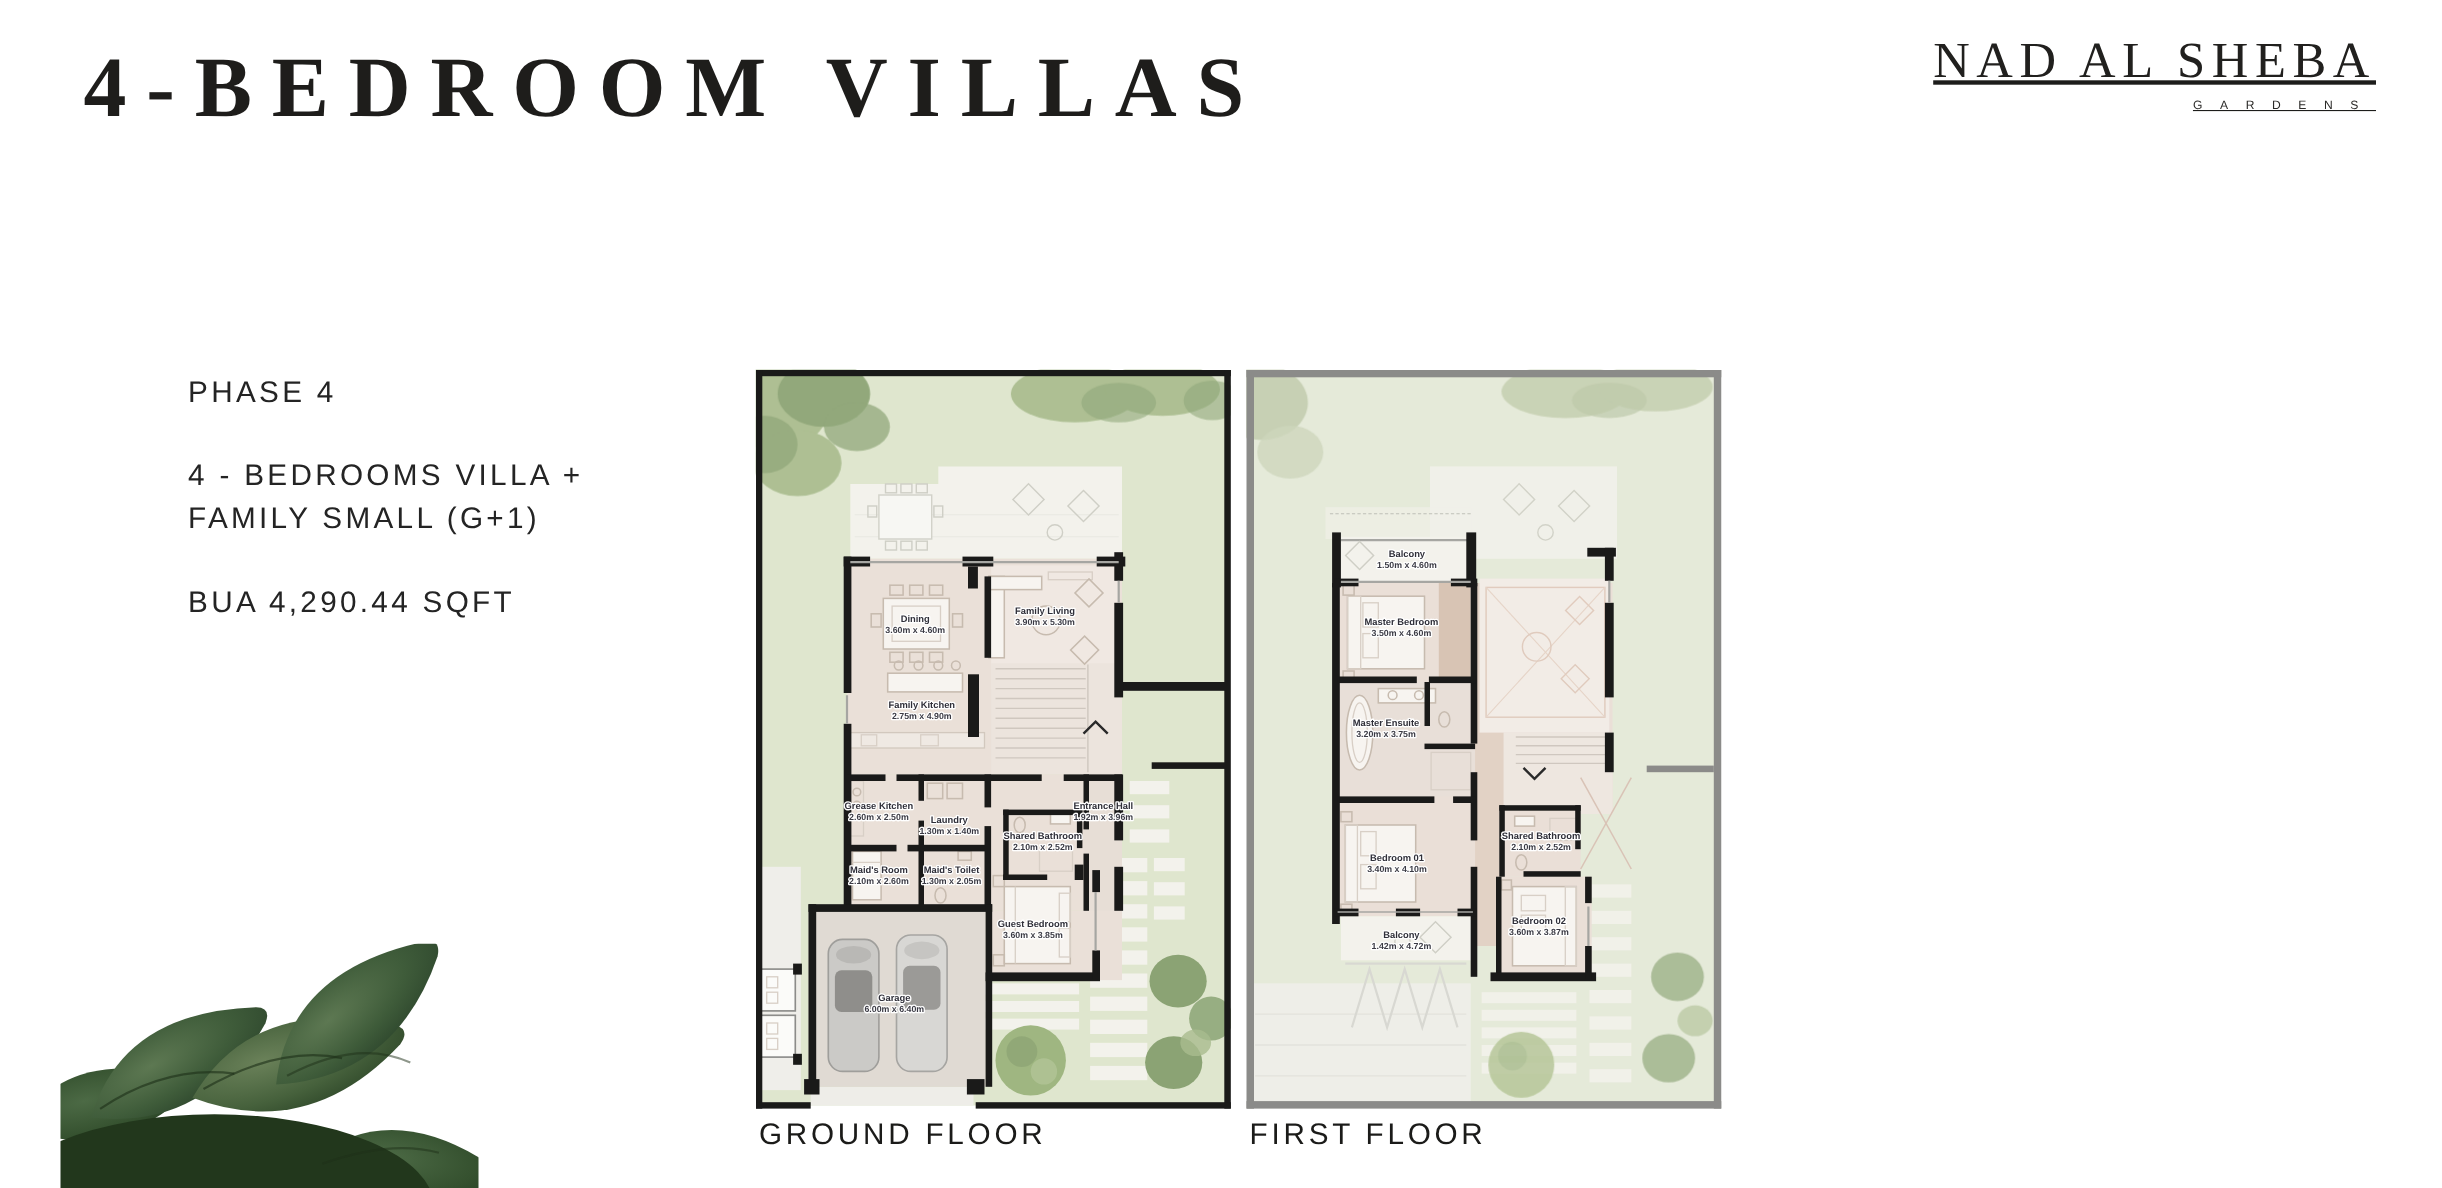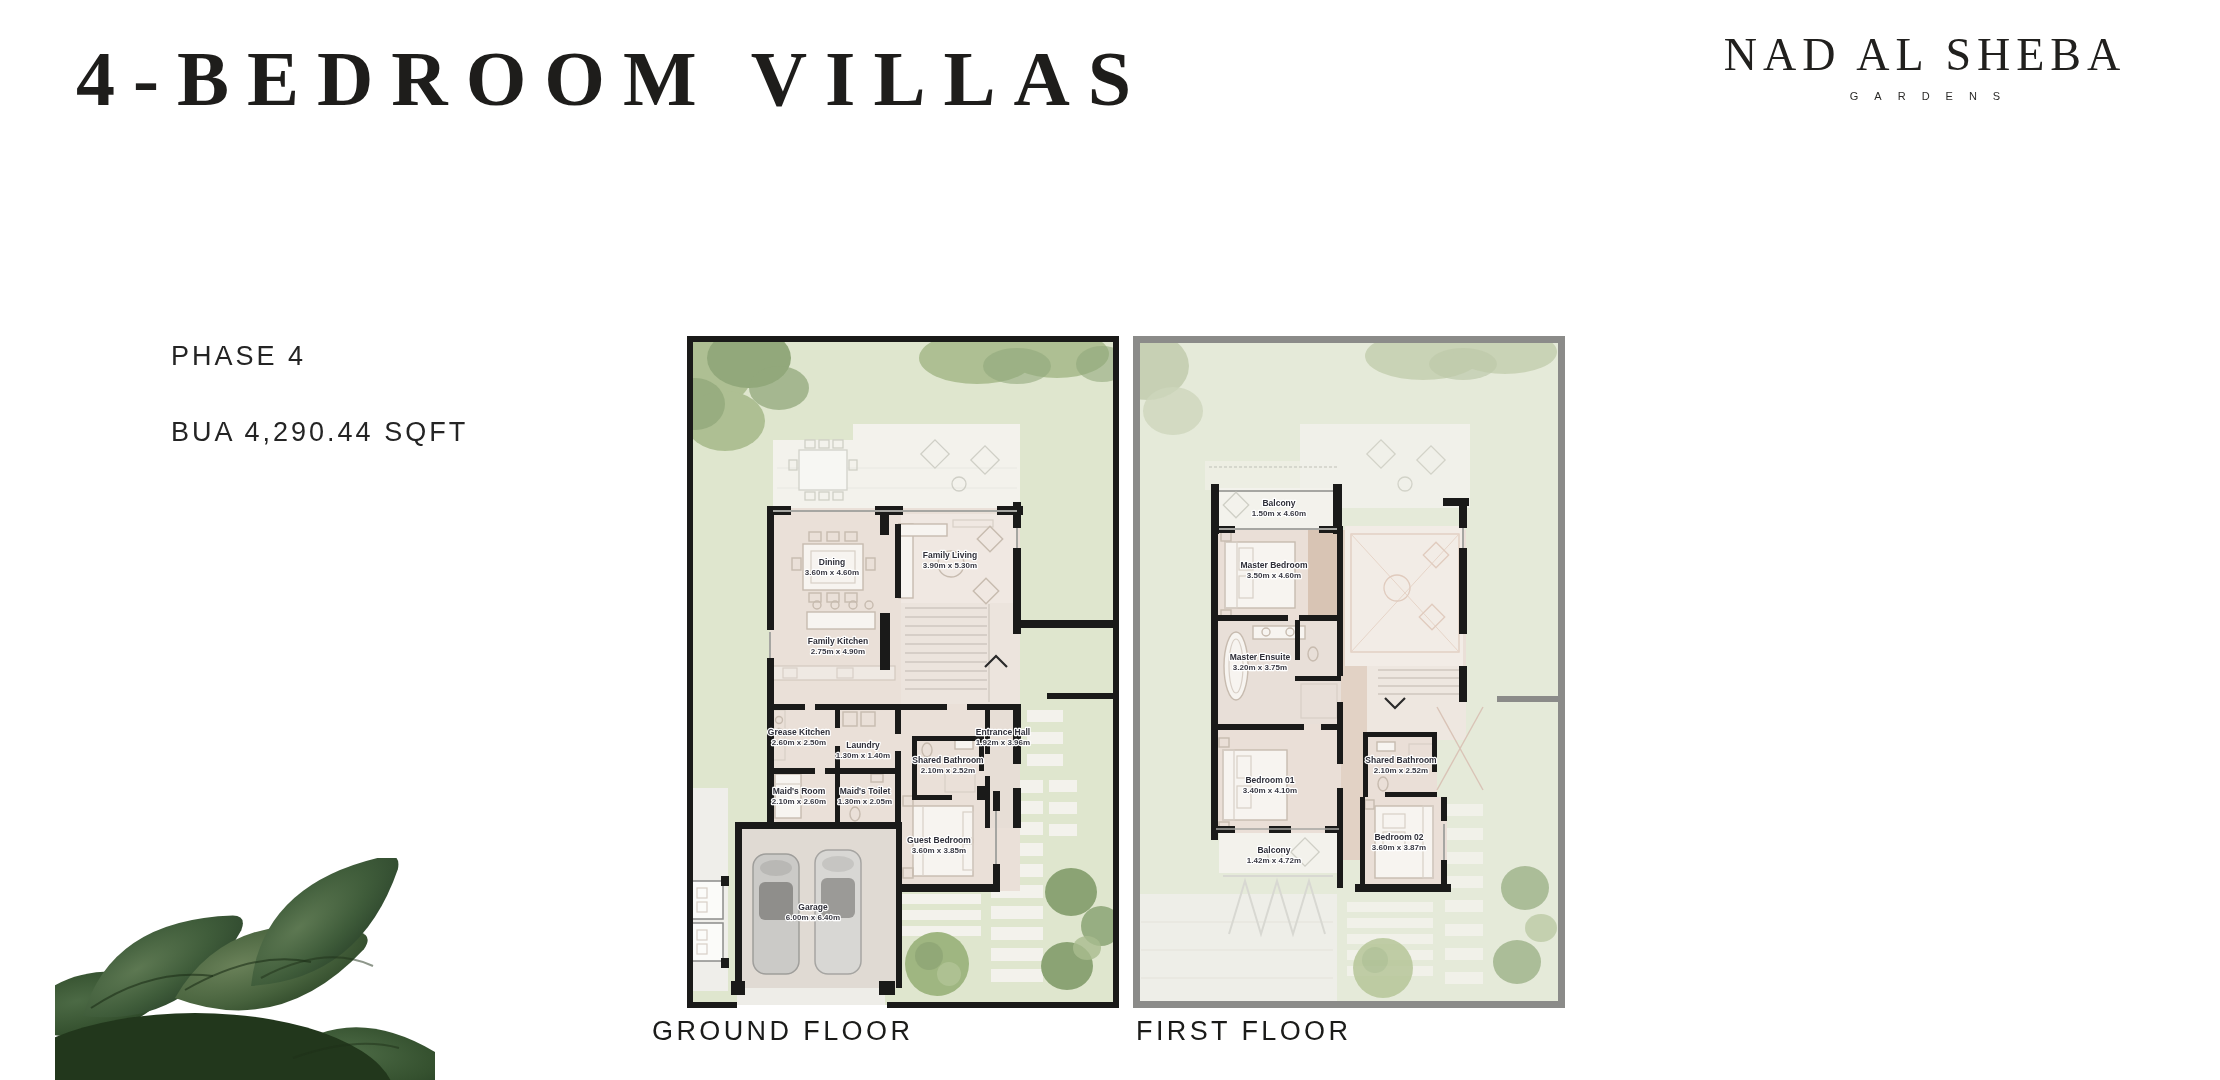--- a/index.html
+++ b/index.html
@@ -6,40 +6,40 @@
   body{
     width:2220px;height:1080px;position:relative;overflow:hidden;
     background:#ffffff;font-family:"Liberation Sans",sans-serif;color:#1d1d1b;
   }
   
   .title{
     position:absolute;left:76px;top:34px;margin:0;
     font-family:"Liberation Serif",serif;font-weight:700;
     font-size:78px;letter-spacing:18px;color:#1e1d1b;white-space:nowrap;
   }
-  .logo{position:absolute;left:1690px;top:28px;width:470px;text-align:center;}
+  .logo{position:absolute;left:1690px;top:28px;width:470px;text-align:right;text-decoration:underline;}
   .logo-name{
     font-family:"Liberation Serif",serif;font-size:46px;letter-spacing:6px;
     color:#21201e;white-space:nowrap;
   }
   .logo-tag{
     margin-top:9px;font-size:11px;letter-spacing:16px;padding-left:16px;
     color:#2b2a28;white-space:nowrap;
   }
   
   .info{position:absolute;left:171px;top:337px;font-size:27px;letter-spacing:3px;
         line-height:39px;color:#242424;}
   .info p{margin:0 0 37px 0;white-space:nowrap;}
   
   .plan{position:absolute;top:336px;}
   #gf-plan{left:687px;}
   #ff-plan{left:1133px;}
   .floor-label{position:absolute;top:1016px;font-size:27px;letter-spacing:3.4px;
                color:#1b1b19;white-space:nowrap;}
-  #gf-floor-label{left:652px;}
+  #gf-floor-label{left:690px;}
   #ff-floor-label{left:1136px;text-align:center;}
   
   .wall{fill:#1a1a19;}
   .wallg{fill:#8b8b89;}
   .furn{fill:#f7f4f0;stroke:#c7bbaf;stroke-width:1.4;}
   .furno{fill:none;stroke:#c7bbaf;stroke-width:1.4;}
   .furnl{fill:none;stroke:#d8cfc6;stroke-width:1.2;}
   .pfurn{fill:#f7f7f3;stroke:#d2d2c9;stroke-width:1.3;}
   .pfurno{fill:none;stroke:#cfcfc6;stroke-width:1.3;}
   .tread{stroke:#cfc7bf;stroke-width:1.3;}
@@ -61,20 +61,21 @@
 
 <h1 class="title">4-BEDROOM VILLAS</h1>
 
 <div class="logo">
   <div class="logo-name">NAD AL SHEBA</div>
   <div class="logo-tag">GARDENS</div>
 </div>
 
 <div class="info">
   <p>PHASE 4</p>
+  <p><span>4 - BEDROOMS VILLA +</span><br><span>FAMILY SMALL (G+1)</span></p>
   <p>BUA 4,290.44 SQFT</p>
 </div>
 
 <svg id="gf-plan" class="plan" width="432" height="672" viewBox="0 0 432 672">
 
   <rect x="3" y="3" width="426" height="666" fill="#dfe6ce"></rect>
 
   <g opacity="0.92">
     <ellipse class="tree" cx="18" cy="35" rx="48" ry="38"></ellipse>
     <ellipse class="treed" cx="62" cy="22" rx="42" ry="30"></ellipse>

